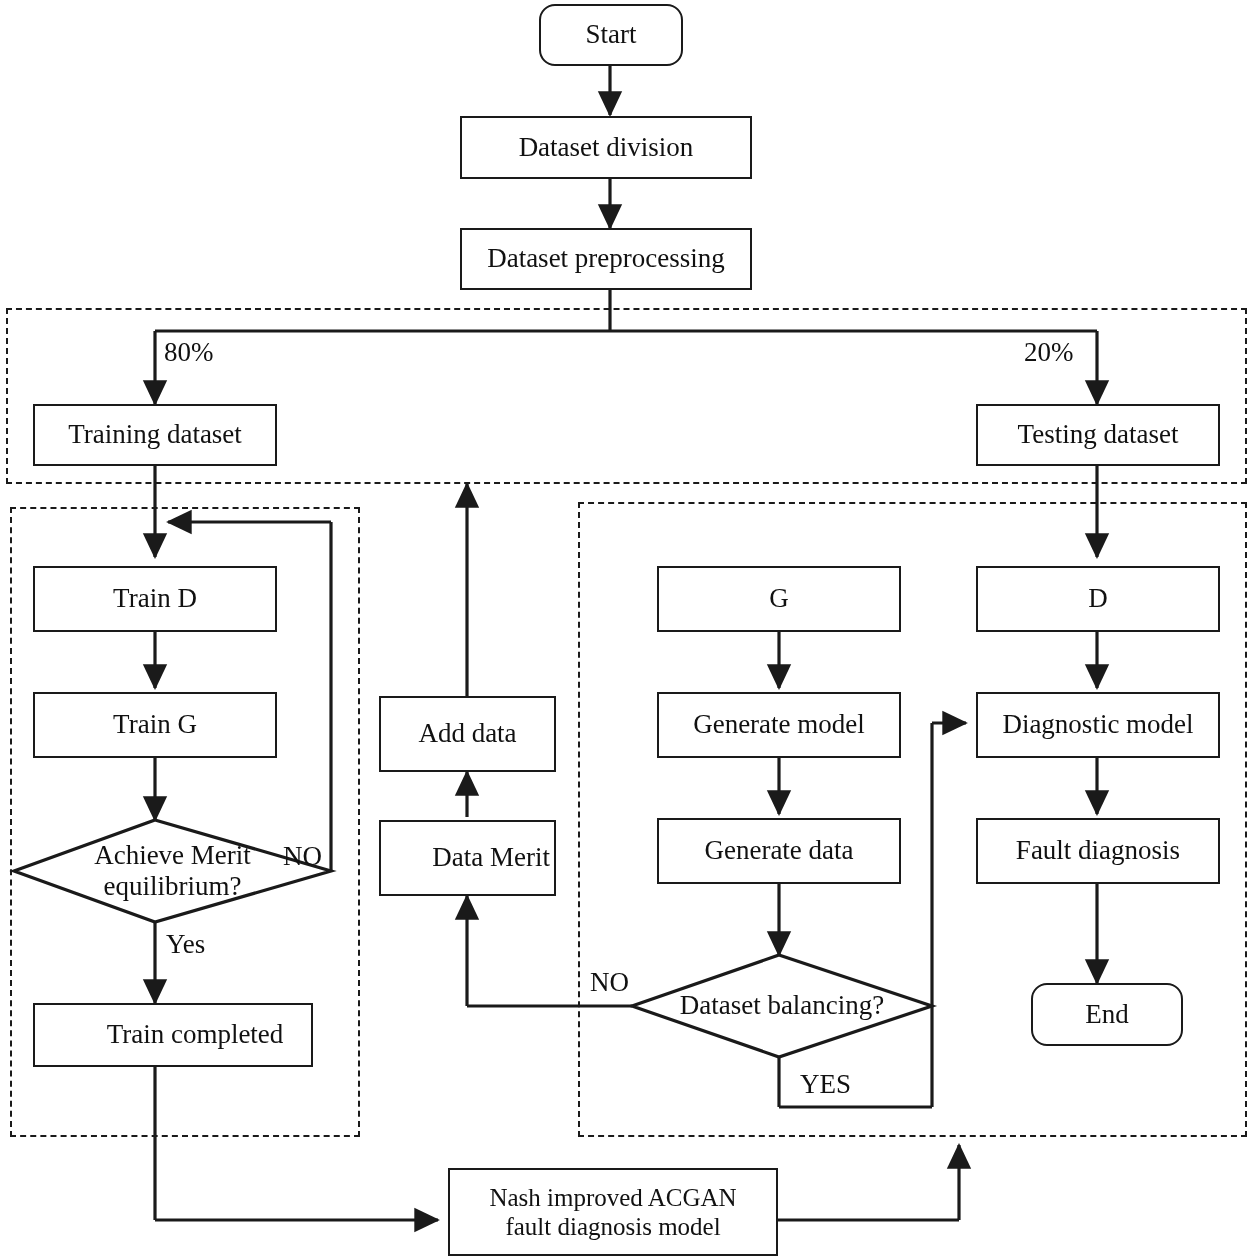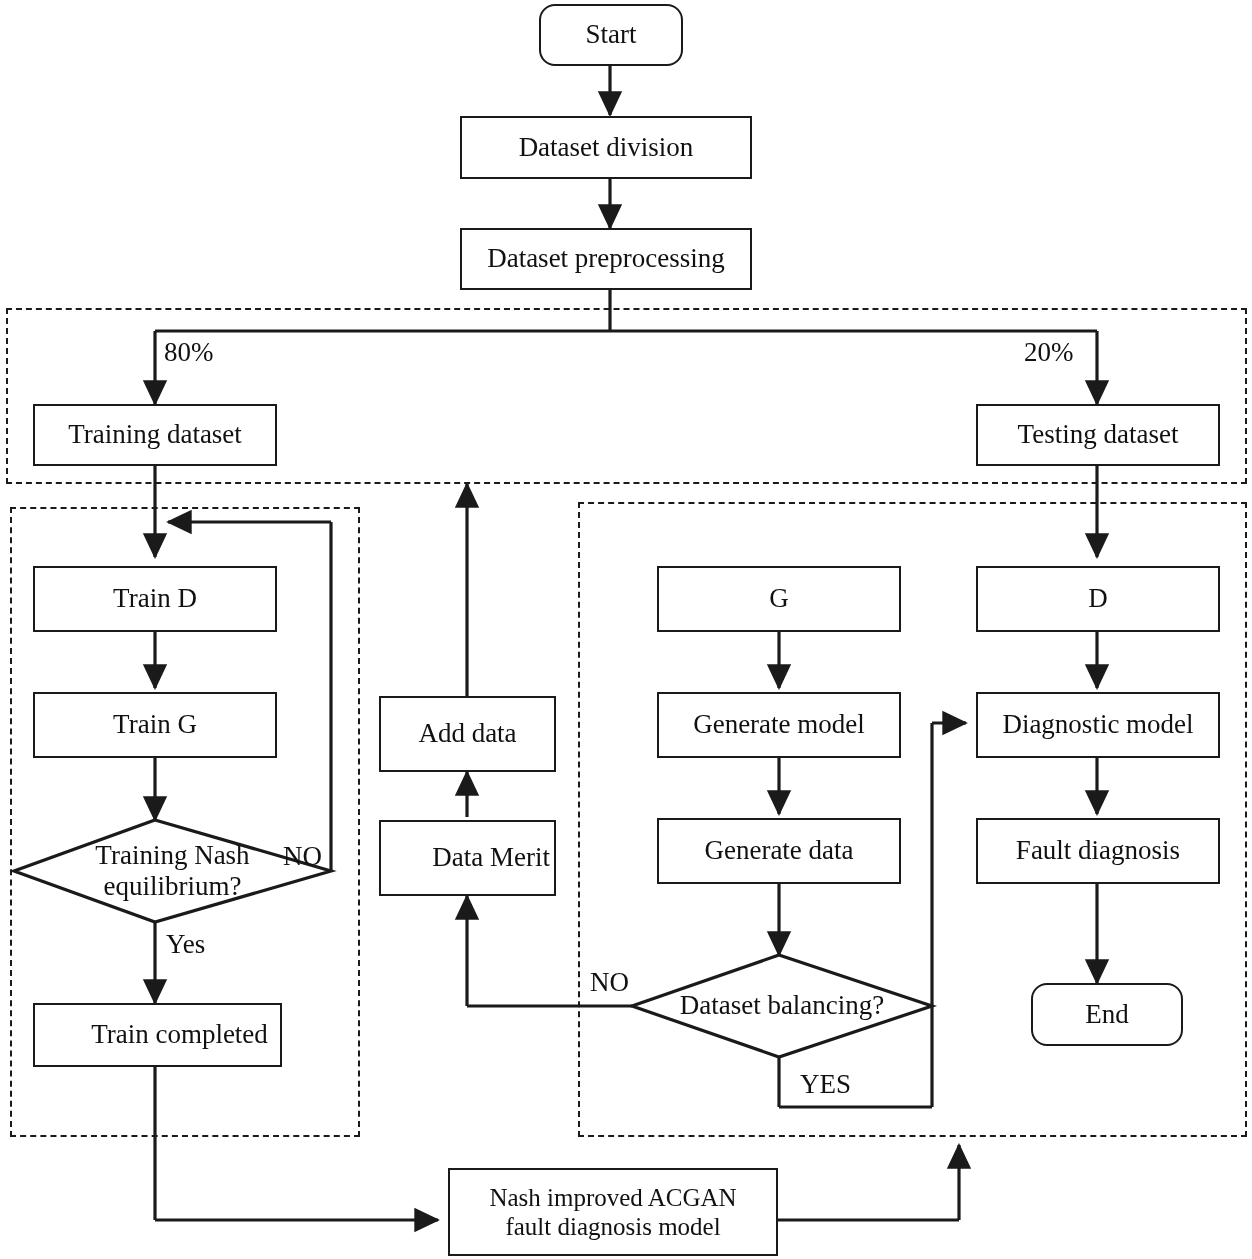--- a/index.html
+++ b/index.html
@@ -173,26 +173,26 @@
   <div class="node" style="left:33px; top:566px; width:244px; height:66px; font-size:27px;">
     <span class="node-label">Train D</span>
   </div>
 
   <div class="node" style="left:33px; top:692px; width:244px; height:66px; font-size:27px;">
     <span class="node-label">Train G</span>
   </div>
 
   <div class="diamond" style="left:14px; top:820px; width:317px; height:102px;">
     <span class="diamond-label" style="font-size:27px; flex-direction:column;">
-      <span>Training Nash</span>
+      <span>Achieve Merit</span>
       <span>equilibrium?</span>
     </span>
   </div>
 
-  <div class="node" style="left:33px; top:1003px; width:249px; height:64px; font-size:27px;padding-left:44px;">
+  <div class="node" style="left:33px; top:1003px; width:280px; height:64px; font-size:27px;padding-left:44px;">
     <span class="node-label">Train completed</span>
   </div>
 
   <div class="node" style="left:379px; top:696px; width:177px; height:76px; font-size:27px;">
     <span class="node-label">Add data</span>
   </div>
 
   <div class="node" style="left:379px; top:820px; width:177px; height:76px; font-size:27px;text-align:right;">
     <span class="node-label">Data Merit</span>
   </div>

